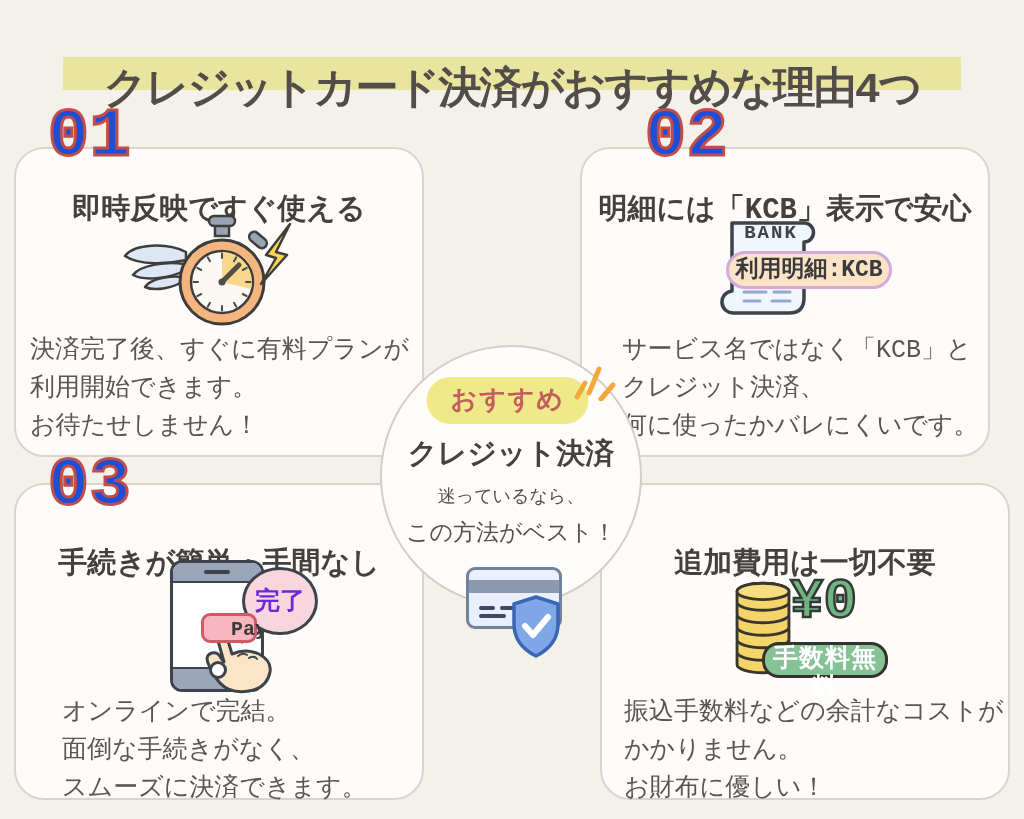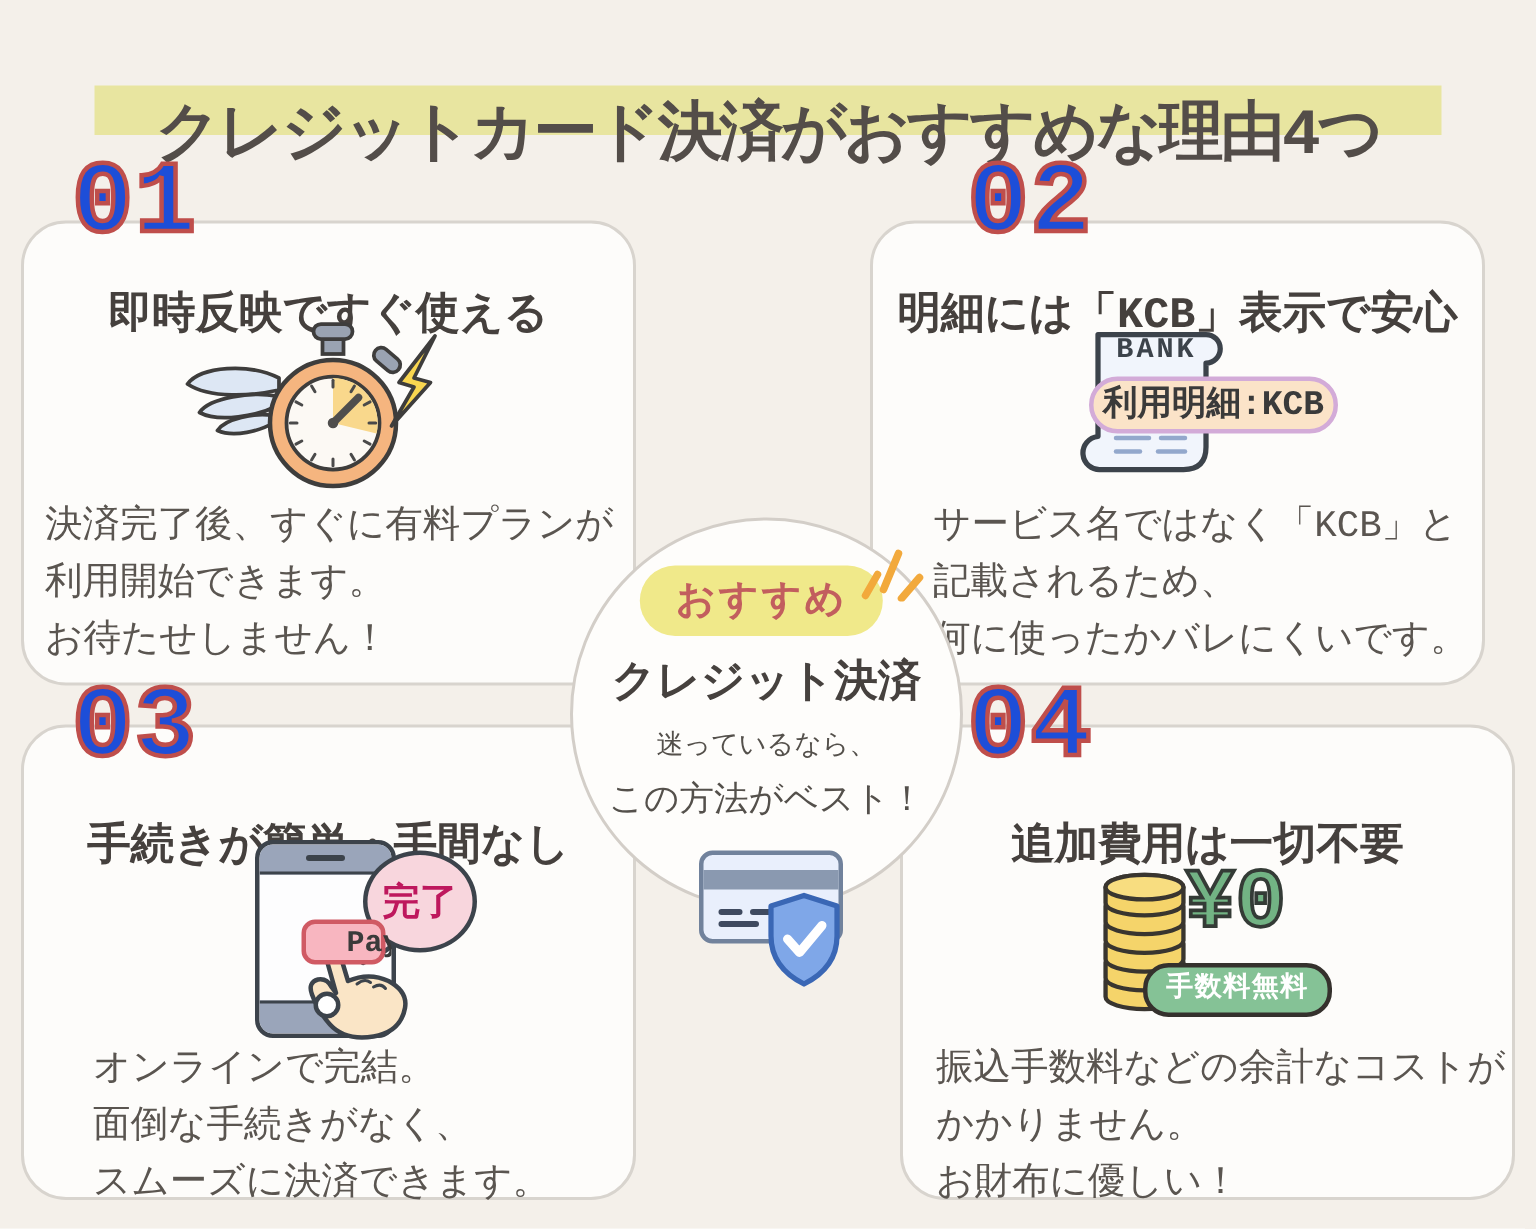--- a/index.html
+++ b/index.html
@@ -52,28 +52,28 @@
   .phone-bottom { position:absolute; left:0; bottom:0; width:100%; height:20px; background:#9aa5ba; border-top:2.5px solid #3c434b; }
   .phone-home { position:absolute; left:50%; bottom:10px; width:12px; height:12px; margin-left:-8px; background:#fff; border:3px solid #3c434b; border-radius:50%; z-index:2; }
   .pay-btn {
     position:absolute; left:28px; top:50px; width:56px; height:30px; border-radius:9px;
     background:#f8b6c0; border:3px solid #d05a64; text-align:center;
     font-size:20px; font-weight:800; color:#3a3a3a; line-height:28px; z-index:3; box-sizing:border-box;padding-left:27px;
   }
   .bubble {
     position:absolute; left:92px; top:9px; width:76px; height:68px; border-radius:50%;
     background:#f8d6dd; border:3px solid #3c434b; text-align:center;
-    font-size:25px; font-weight:800; color:#be185d; line-height:66px; z-index:2; box-sizing:border-box;
+    font-size:25px; font-weight:800; color:#6d28d9; line-height:66px; z-index:2; box-sizing:border-box;
   }
   
   .zero-yen { position:absolute; left:58px; top:-6px; font-size:56px; font-weight:800; line-height:1.1; color:#72b384; -webkit-text-stroke:2.5px #343b36; }
   .fee-badge {
     position:absolute; left:30px; top:64px; width:120px; height:30px; border-radius:17px;
     background:#85c296; border:3px solid #35312d; text-align:center;
-    font-size:18px; font-weight:800; color:#ffffff; line-height:29px; letter-spacing:1px; z-index:2;
+    font-size:25px; font-weight:800; color:#ffffff; line-height:29px; letter-spacing:1px; z-index:2;
   }
   
   .center-circle {
     position:absolute; left:380px; top:345px; width:262px; height:262px; border-radius:50%;
     background:#fefdfb; border:2px solid #d3cec8; z-index:5; box-sizing:border-box;
   }
   .rec-badge {
     position:absolute; left:50%; top:30px; transform:translateX(-52%);
     padding:5px 24px 7px; border-radius:26px; background:#f0e98a;
     font-size:26px; font-weight:800; color:#c25e5e; letter-spacing:2px; white-space:nowrap;
@@ -152,21 +152,21 @@
             <line x1="54" y1="80" x2="70" y2="80"></line>
           <line x1="24" y1="89" x2="40" y2="89"></line>
             <line x1="52" y1="89" x2="70" y2="89"></line>
         </g>
       </svg>
       <div class="bank-label">BANK</div>
       <div class="kcb-badge">利用明細:KCB</div>
     </div>
     <div class="card-body">
       <div>サービス名ではなく「KCB」と</div>
-      <div>記載されるため、</div>
+      <div>クレジット決済、</div>
       <div>何に使ったかバレにくいです。</div>
     </div>
   </section>
 
   <section class="card c3">
     <h2 class="card-title">手続きが簡単・手間なし</h2>
     <div class="icon-box" style="left:134px;top:73px;width:185px;height:142px;">
       <div class="phone">
         <div class="phone-top">
             <div class="phone-speaker"></div>
@@ -211,21 +211,20 @@
     <div class="card-body">
       <div>振込手数料などの余計なコストが</div>
       <div>かかりません。</div>
       <div>お財布に優しい！</div>
     </div>
   </section>
 
   <div class="card-number num1">01</div>
   <div class="card-number num2">02</div>
   <div class="card-number num3">03</div>
-  <div class="card-number num4">04</div>
 
   <div class="center-circle">
     <div class="rec-badge">おすすめ</div>
     <svg class="sparkle" viewBox="0 0 46 42">
       <path d="M7,38 L15,24 M19,34 L29,10 M31,40 L43,26" stroke="#f2a93c" stroke-width="5" fill="none" stroke-linecap="round"></path>
     </svg>
     <div class="center-title">クレジット決済</div>
     <div class="center-line1">迷っているなら、</div>
     <div class="center-line2">この方法がベスト！</div>
     <div class="cc-card">

